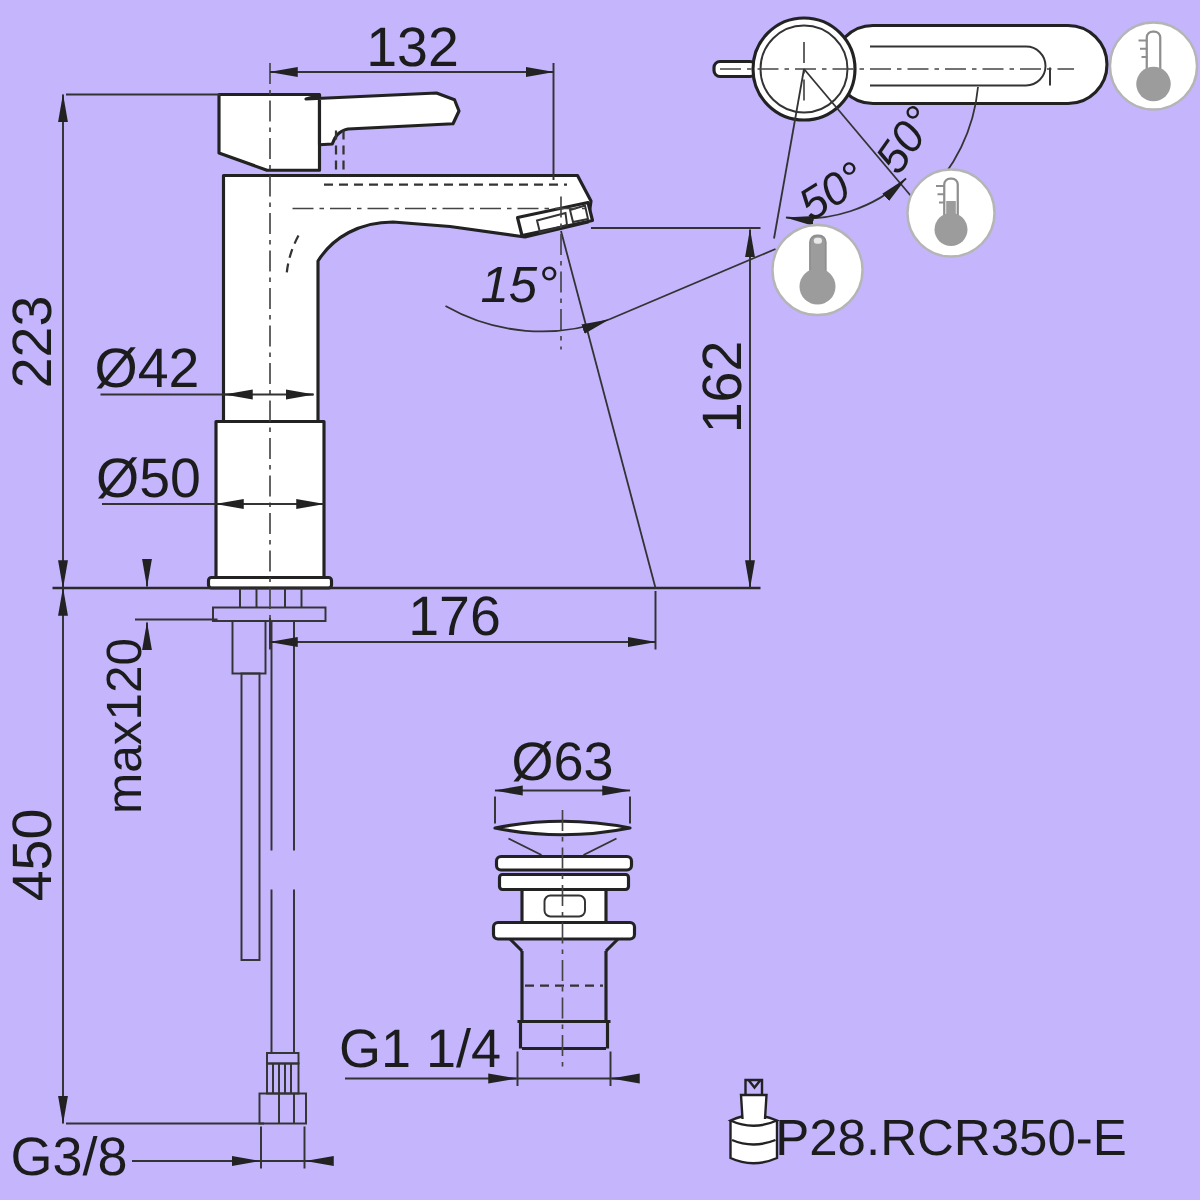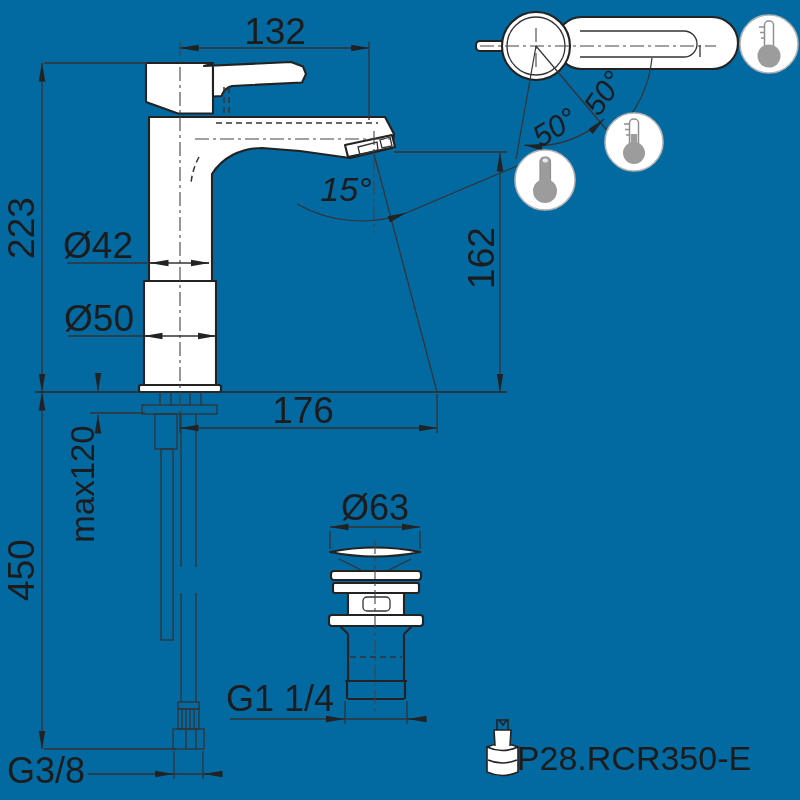--- a/index.html
+++ b/index.html
@@ -1,16 +1,16 @@
 <!DOCTYPE html>
 <html><head>
 <meta charset="utf-8">
 <style>
   html,body{margin:0;padding:0;background:#fff;}
-  .stage{position:relative;width:800px;height:800px;background:#0369a1;overflow:hidden;}
+  .stage{position:relative;width:800px;height:800px;background:#c4b5fd;overflow:hidden;}
   svg{position:absolute;left:0;top:0;}
   svg text{font-family:"Liberation Sans","DejaVu Sans",sans-serif;fill:#1c1c1c;}
   .dim{font-size:37px;}
   .dim-s{font-size:36px;}
   .dim-xs{font-size:33px;}
   .ang{font-size:34px;font-style:italic;}
   .ang-s{font-size:30px;font-style:italic;}
   .model{font-size:34px;}
   .obj{stroke:#222;stroke-width:2.1;fill:none;stroke-linejoin:round;}
   .objf{stroke:#222;stroke-width:2.1;fill:#fff;stroke-linejoin:round;}

